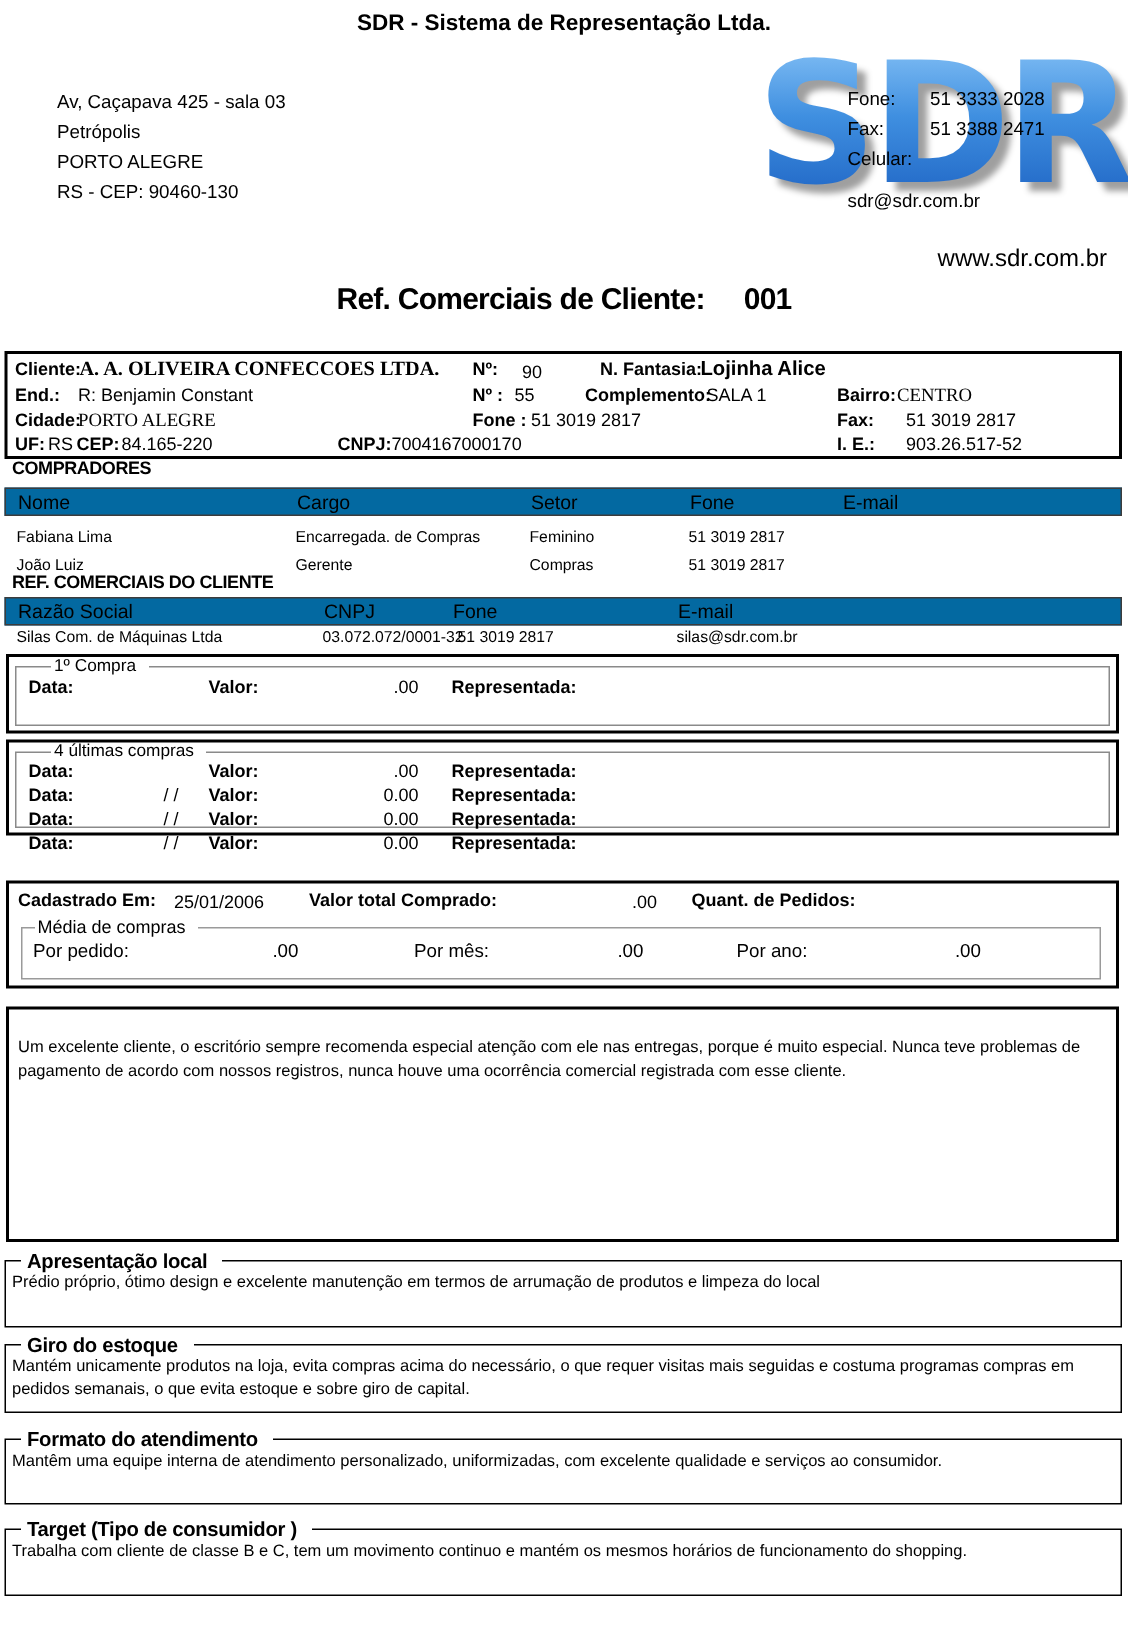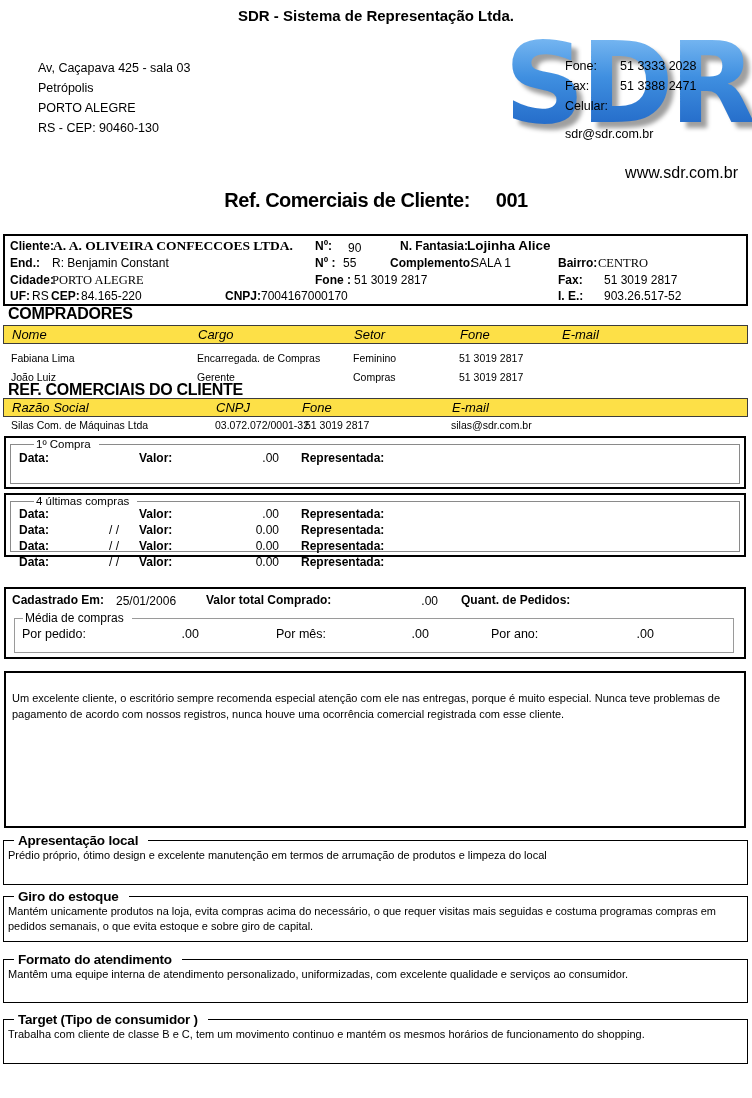--- a/index.html
+++ b/index.html
@@ -31,22 +31,22 @@
   
   .client-box { position:absolute; top:234px; left:3px; width:745px; height:72px; border:2px solid #000; }
   .crow { position:absolute; left:0; right:0; height:16px; font-size:12px; }
   .crow span { position:absolute; white-space:nowrap; }
   .lab { font-weight:bold; }
   .serif { font-family:"Liberation Serif", serif; font-size:12.5px; }
   .serifb { font-family:"Liberation Serif", serif; font-weight:bold; font-size:13.5px; }
   .bigval { font-weight:bold; font-size:13.5px; }
 
   
-  .sec-title { position:absolute; left:8px; font-weight:bold; font-size:16px; letter-spacing:-0.3px; }
-  .thead { position:absolute; left:3px; width:745px; height:19px; background:#fde047; border:1px solid #3c3c3c; font-size:13px;font-style:italic; }
+  .sec-title { position:absolute; left:8px; font-weight:bold; font-size:12px; letter-spacing:-0.3px; }
+  .thead { position:absolute; left:3px; width:745px; height:19px; background:#0369a1; border:1px solid #3c3c3c; font-size:13px; }
   .thead span { position:absolute; top:1px; }
   .trow { position:absolute; left:3px; width:745px; height:14px; font-size:10.5px; }
   .trow span { position:absolute; white-space:nowrap; }
 
   
   .obox { position:absolute; left:4px; width:742px; border:2px solid #000; }
   fieldset.ibox { position:absolute; inset:0 4px 3px 4px; border:1px solid #8a8a8a; margin:0; padding:15px; }
   fieldset.ibox legend { font-size:11.5px; margin-left:8px; padding:0 8px 0 2px; }
   .ibox span, .obox > span { position:absolute; white-space:nowrap; font-size:12px; }
   .num { text-align:right; }

